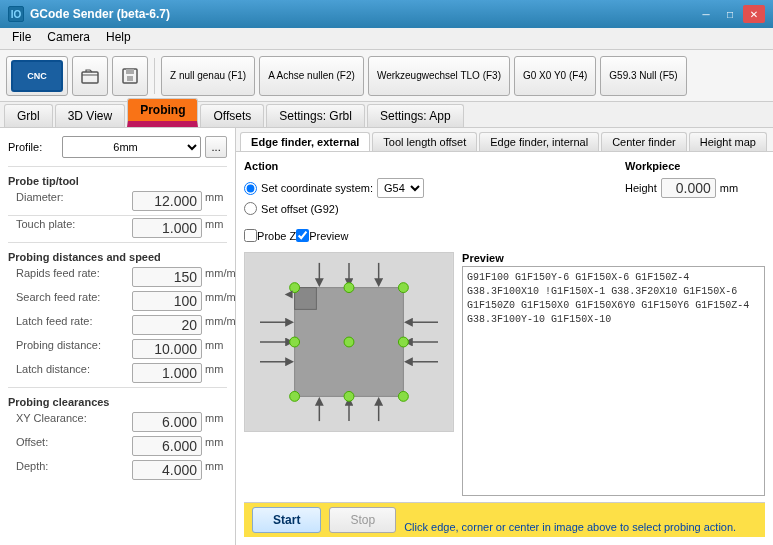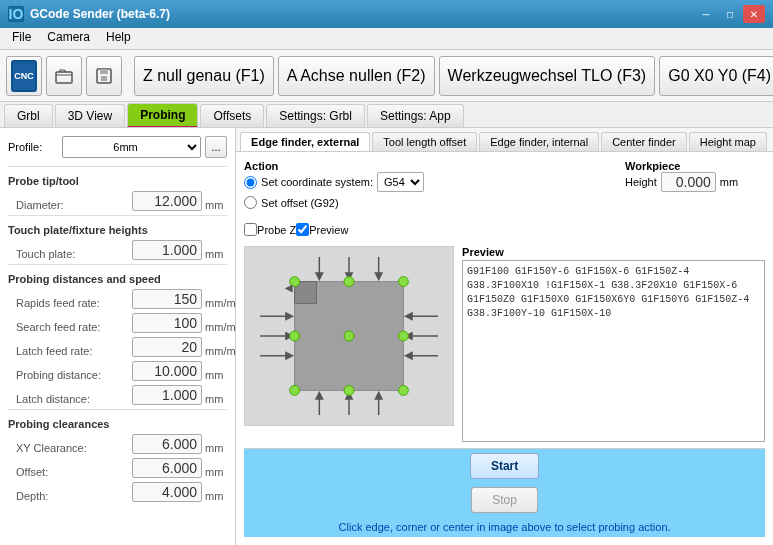--- a/index.html
+++ b/index.html
@@ -1,63 +1,63 @@
 <!DOCTYPE html>
 <html><head>
   <meta charset="utf-8">
   <style>
     * { box-sizing: border-box; margin: 0; padding: 0; }
     body { font-family: 'Segoe UI', Tahoma, Geneva, Verdana, sans-serif; font-size: 12px; background: #f0f0f0; width: 773px; height: 545px; overflow: hidden; }
     
     
     .title-bar { background: linear-gradient(to bottom, #4a9fd4, #2a7fb0); height: 28px; display: flex; align-items: center; padding: 0 8px; color: white; font-size: 12px; font-weight: bold; }
-    .title-bar-icon { width: 16px; height: 16px; background: #1a6fa0; border: 1px solid #0a5f90; border-radius: 2px; margin-right: 6px; display: flex; align-items: center; justify-content: center; font-size: 14px; color: #7fd4ff; font-weight: bold; }
+    .title-bar-icon { width: 16px; height: 16px; background: #1a6fa0; border: 1px solid #0a5f90; border-radius: 2px; margin-right: 6px; display: flex; align-items: center; justify-content: center; font-size: 10px; color: #7fd4ff; font-weight: bold; }
     
     
     .menu-bar { background: #f0f0f0; height: 22px; display: flex; align-items: flex-start; padding: 0 4px; border-bottom: 1px solid #ccc; }
     .menu-item { padding: 2px 8px; cursor: pointer; font-size: 12px; border-radius: 2px; }
     
     
     .toolbar { background: #f5f5f5; height: 52px; display: flex; align-items: center; padding: 4px 6px; border-bottom: 1px solid #ccc; gap: 4px; }
     .toolbar-btn { height: 40px; min-width: 36px; background: linear-gradient(to bottom, #fdfdfd, #e8e8e8); border: 1px solid #aaa; border-radius: 3px; cursor: pointer; display: flex; align-items: center; justify-content: center; padding: 2px 4px; font-size: 10px; }
     .toolbar-btn-icon { width: 24px; height: 24px; display: flex; align-items: center; justify-content: center; }
     .toolbar-separator { width: 1px; height: 36px; background: #ccc; margin: 0 2px; }
-    .toolbar-text-btn { height: 40px; background: linear-gradient(to bottom, #fdfdfd, #e8e8e8); border: 1px solid #aaa; border-radius: 3px; cursor: pointer; padding: 2px 8px; font-size: 16px; white-space: nowrap; display: flex; align-items: center; }
+    .toolbar-text-btn { height: 40px; background: linear-gradient(to bottom, #fdfdfd, #e8e8e8); border: 1px solid #aaa; border-radius: 3px; cursor: pointer; padding: 2px 8px; font-size: 10px; white-space: nowrap; display: flex; align-items: center; }
     
     
     .tab-bar { background: #f0f0f0; height: 26px; display: flex; align-items: flex-end; padding: 0 4px; border-bottom: 1px solid #ccc; }
     .tab { padding: 4px 12px; border: 1px solid #ccc; border-bottom: none; border-radius: 3px 3px 0 0; cursor: pointer; font-size: 12px; background: linear-gradient(to bottom, #f8f8f8, #e0e0e0); margin-right: 2px; }
-    .tab.active { background: #84cc16; border-bottom: 1px solid #be185d; font-weight: bold; }
+    .tab.active { background: #f97316; border-bottom: 6px solid #be185d; font-weight: bold; }
     
     
     .main-content { display: flex; height: calc(545px - 128px); }
     
     
     .left-panel { width: 248px; background: white; border-right: 1px solid #ccc; padding: 8px; overflow-y: auto; }
     .section-title { font-size: 11px; font-weight: bold; color: #333; margin: 8px 0 4px 0; }
     .profile-row { display: flex; align-items: center; gap: 4px; margin-bottom: 8px; }
     .profile-label { font-size: 11px; width: 50px; }
     .profile-select { flex: 1; height: 22px; border: 1px solid #999; border-radius: 2px; font-size: 11px; padding: 0 2px; background: white; text-align: center; }
     .profile-btn { width: 22px; height: 22px; background: linear-gradient(to bottom, #fdfdfd, #e8e8e8); border: 1px solid #aaa; border-radius: 2px; cursor: pointer; font-size: 11px; display: flex; align-items: center; justify-content: center; }
-    .input-row { display: flex; align-items: flex-end; margin-bottom: 4px; }
+    .input-row { display: flex; align-items: flex-start; margin-bottom: 4px; }
     .input-label { font-size: 11px; color: #555; flex: 1; padding-left: 8px; }
     .input-field { width: 70px; height: 20px; border: 1px solid #aaa; border-radius: 2px; font-size: 14px; padding: 0 4px; text-align: right; background: #f8f8f8; color: #333; }
     .input-unit { font-size: 11px; color: #555; margin-left: 3px; width: 22px; }
     
     
     .right-panel { flex: 1; background: white; display: flex; flex-direction: column; }
     .inner-tab-bar { display: flex; padding: 4px 4px 0 4px; border-bottom: 1px solid #ccc; background: #f5f5f5; }
     .inner-tab { padding: 3px 10px; border: 1px solid #ccc; border-bottom: none; border-radius: 3px 3px 0 0; cursor: pointer; font-size: 11px; background: linear-gradient(to bottom, #f8f8f8, #e0e0e0); margin-right: 2px; white-space: nowrap; }
     .inner-tab.active { background: white; font-weight: bold; }
     
     .panel-content { flex: 1; padding: 8px; display: flex; flex-direction: column; gap: 6px; overflow: hidden; }
     
     .options-row { display: flex; gap: 12px; }
     .options-col { flex: 1; }
-    .col-title { font-size: 11px; font-weight: bold; }
+    .col-title { font-size: 11px; font-weight: bold; margin-bottom: 6px; }
     
     .radio-row { display: flex; align-items: center; gap: 4px; margin-bottom: 4px; font-size: 11px; }
     .radio-row input[type=radio] { margin: 0; }
     
     .workpiece-col { width: 140px; }
     .workpiece-row { display: flex; align-items: center; gap: 4px; font-size: 11px; }
     
     .select-styled { height: 20px; border: 1px solid #aaa; border-radius: 2px; font-size: 11px; padding: 0 2px; background: white; }
     
     .checkbox-row { display: flex; align-items: center; margin: 4px 0; font-size: 11px; }
@@ -66,21 +66,21 @@
     
     .canvas-area { display: flex; gap: 8px; flex: 1; min-height: 0; }
     .probe-canvas { width: 210px; height: 180px; border: 1px solid #ccc; background: #e8e8e8; position: relative; flex-shrink: 0; }
     
     
     .preview-panel { flex: 1; display: flex; flex-direction: column; }
     .preview-title { font-size: 11px; font-weight: bold; margin-bottom: 2px; }
     .preview-text { flex: 1; border: 1px solid #aaa; background: white; font-size: 10px; font-family: 'Courier New', monospace; padding: 4px; overflow-y: scroll; color: #333; line-height: 1.4; }
     
     
-    .bottom-bar { padding: 4px 8px; border-top: 1px solid #ccc; display: flex; align-items: center; gap: 8px; background: #7dd3fc; flex-direction: column; }
+    .bottom-bar { padding: 4px 8px; border-top: 1px solid #ccc; display: flex; align-items: flex-end; gap: 8px; background: #fde047; }
     .start-btn { height: 26px; padding: 0 20px; background: linear-gradient(to bottom, #e8f4ff, #c8e4ff); border: 1px solid #88aacc; border-radius: 3px; cursor: pointer; font-size: 12px; color: #003366; font-weight: bold; }
     .stop-btn { height: 26px; padding: 0 20px; background: linear-gradient(to bottom, #f8f8f8, #e8e8e8); border: 1px solid #aaa; border-radius: 3px; cursor: pointer; font-size: 12px; color: #999; }
     .status-text { font-size: 11px; color: #0044aa; flex: 1; }
     
     
     .probe-svg { width: 100%; height: 100%; }
     
     .divider-line { height: 1px; background: #ddd; margin: 2px 0; }
     
     
@@ -172,21 +172,20 @@
 
     <div class="section-title">Probe tip/tool</div>
     <div class="input-row">
       <span class="input-label">Diameter:</span>
       <input class="input-field" type="text" value="12.000" style="">
       <span class="input-unit">mm</span>
     </div>
 
     <div class="divider-line"></div>
 
-    <div class="section-title">Touch plate/fixture heights</div>
     <div class="input-row">
       <span class="input-label">Touch plate:</span>
       <input class="input-field" type="text" value="1.000" style="">
       <span class="input-unit">mm</span>
     </div>
 
     <div class="divider-line"></div>
 
     <div class="section-title">Probing distances and speed</div>
     <div class="input-row">

